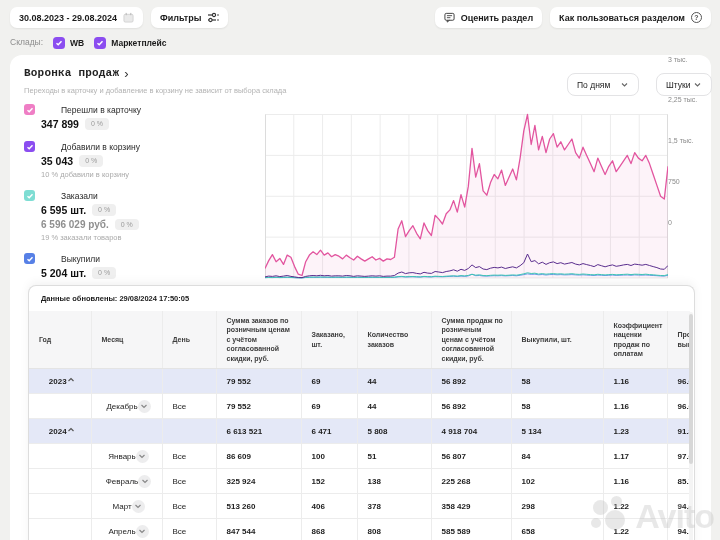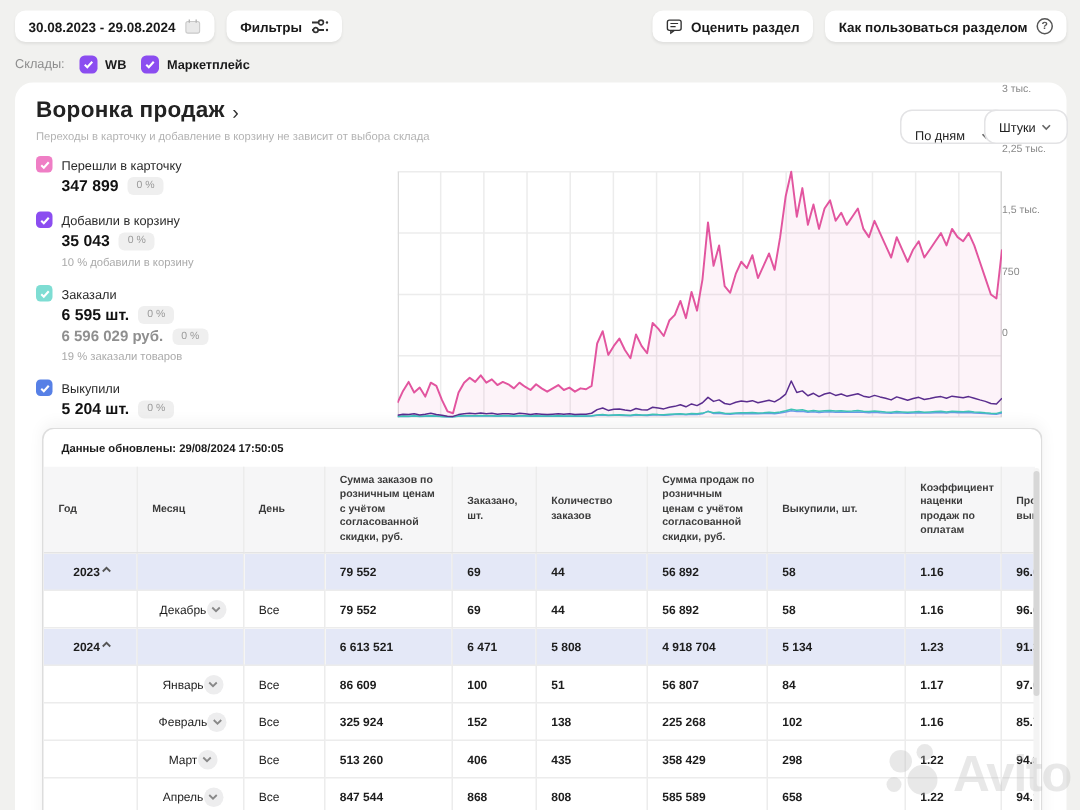--- a/index.html
+++ b/index.html
@@ -18,34 +18,34 @@
   .warehouses { position:absolute; left:10px; top:37px; display:flex; align-items:flex-start; gap:10px; }
   .wh-label { font-size:8.5px; color:#8d8d8d; }
   .wh-item { display:flex; align-items:center; gap:5px; }
   .cbx { width:12px; height:12px; border-radius:3.5px; display:inline-flex; align-items:center; justify-content:center; }
   .wh-name { font-size:8.5px; font-weight:bold; color:#1a1a1a; }
 
   
   .main-card { position:absolute; left:10px; top:55px; width:701px; height:485px; background:#fff;
                border-radius:12px 12px 0 0; }
   .funnel-title-row { position:absolute; left:14px; top:10px; display:flex; align-items:center; gap:5px; }
-  .funnel-title { font-size:15px; font-weight:bold; letter-spacing:.2px; }
+  .funnel-title { font-size:11px; font-weight:bold; letter-spacing:.2px;font-family:Liberation Mono, monospace; }
   .title-chev { font-size:13px; color:#333; margin-top:1px; }
   .funnel-sub { position:absolute; left:14px; top:31px; font-size:7.5px; color:#b3b3b3; }
   .select-btn { position:absolute; top:18px; height:23px; background:#fff; border:1px solid #e3e3e5; border-radius:8px;
                 display:flex; align-items:center; justify-content:space-between; padding:0 9px; font-size:8.5px; color:#222; cursor:pointer; }
-  .sel-period { left:590px; width:72px;align-items:flex-end; }
+  .sel-period { left:557px; width:72px; }
   .sel-units  { left:634px; width:56px;margin-left:12px; }
 
   
   .metrics { position:absolute; left:14px; top:49px; width:235px; }
   .metric { margin-bottom:11px; }
   .m-head { display:flex; align-items:center; gap:6px; }
   .m-cb { width:11px; height:11px; border-radius:3px; display:inline-flex; align-items:center; justify-content:center; }
-  .m-label { font-size:8.5px; color:#2a2a2a; }
+  .m-label { font-size:8.5px; color:#2a2a2a;margin-left:20px; }
   .m-row { margin:3px 0 0 17px; display:flex; gap:6px; }
   .m-val { font-size:10.5px; font-weight:bold; color:#111; }
   .m-val2 { font-size:10px; color:#8f8f8f; }
   .badge { background:#efefef; color:#9b9b9b; font-size:7px; padding:1.5px 6px; border-radius:4px; }
   .m-note { margin:3px 0 0 17px; font-size:7.5px; color:#aaaaaa; }
 
   
   .chart-wrap { position:absolute; left:255px; top:52px; width:403px; height:176px; }
   .yticks { position:absolute; left:664px; top:52px; width:40px; height:176px; }
   .ytick { position:absolute; font-size:7px; color:#8a8a8a; white-space:nowrap; }
@@ -401,21 +401,21 @@
                   <span class="circ">
                     <svg width="8" height="8" viewBox="0 0 8 8">
                       <polyline points="1.5,3 4,5.5 6.5,3" fill="none" stroke="#888" stroke-width="1.2"></polyline>
                     </svg>
                   </span>
                 </span>
               </td>
               <td>Все</td>
               <td class="num">513 260</td>
               <td class="num">406</td>
-              <td class="num">435</td>
+              <td class="num">378</td>
               <td class="num">358 429</td>
               <td class="num">298</td>
               <td class="num">1.22</td>
               <td class="num">94.3</td>
             </tr>
             <tr class="month-row">
               <td></td>
               <td>
                 <span class="cell-flex">
                   <span>Апрель</span>

